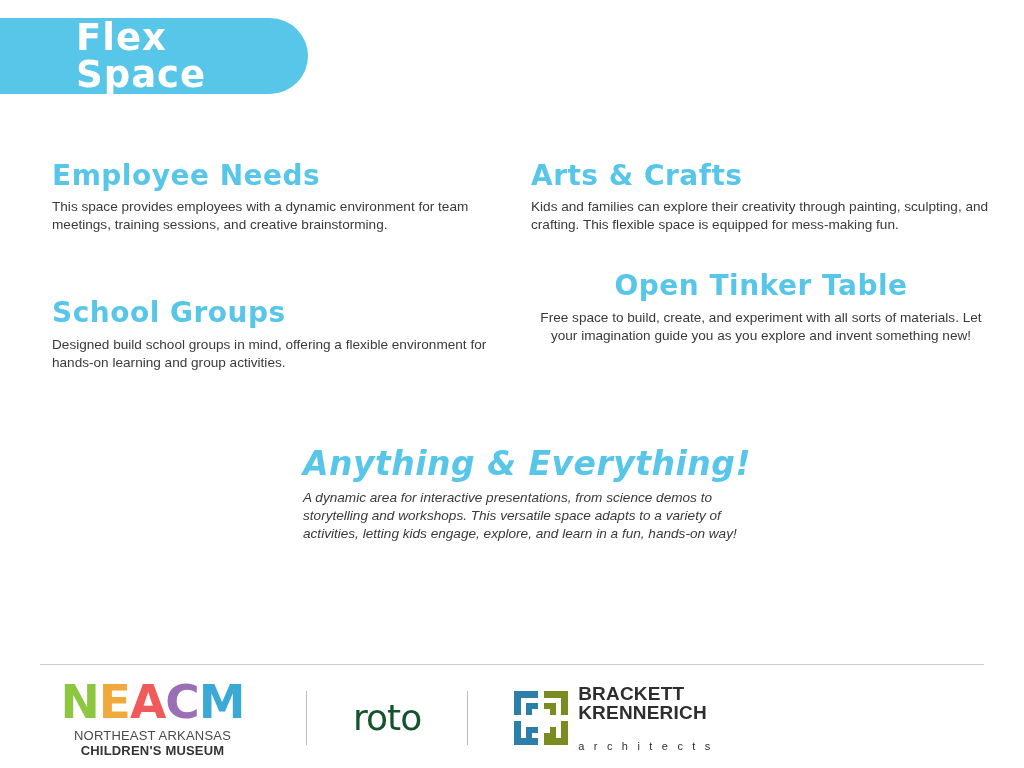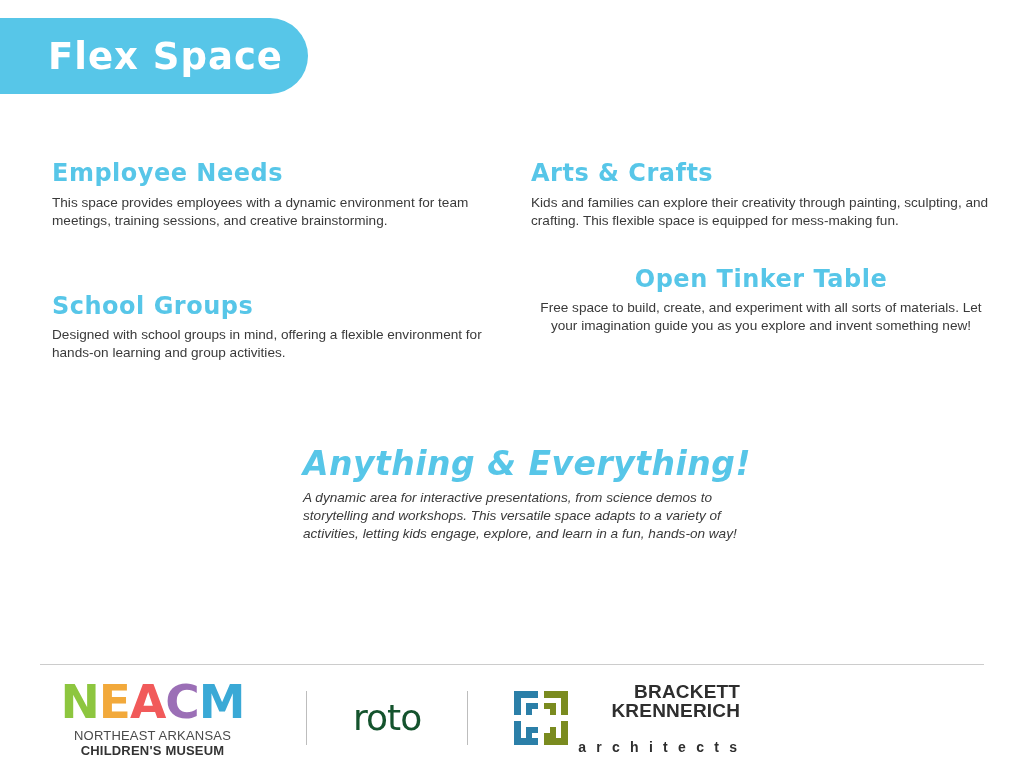--- a/index.html
+++ b/index.html
@@ -29,20 +29,21 @@
     box-sizing: border-box;
     padding-left: 88px;
   }
   .header-title {
     color: #ffffff;
     font-family: "DejaVu Sans", sans-serif;
     font-size: 37px;
     font-weight: bold;
     letter-spacing: 1px;
     line-height: 1;
+    margin-left: 28px;
   }
 
   
   .content {
     position: absolute;
     left: 0;
     top: 160px;
     width: 1024px;
   }
 
@@ -62,21 +63,21 @@
     position: absolute;
     left: 303px;
     top: 285px;
     width: 470px;
     font-style: italic;
   }
 
   .sec-title {
     color: #57c6e8;
     font-family: "DejaVu Sans", sans-serif;
-    font-size: 24px;
+    font-size: 28px;
     font-weight: bold;
     letter-spacing: 0.5px;
     line-height: 1.15;
     margin: 0 0 6px 0;
   }
   .sec-title.big {
     font-size: 33px;
   }
   .sec-body {
     color: #3a3a3a;
@@ -165,55 +166,53 @@
     display: flex;
     align-items: center;
   }
   .bk-mark {
     width: 54px;
     height: 54px;
     margin-right: 10px;
   }
   .bk-text {
     line-height: 1.02;
-    text-align: right;
   }
   .bk-l1, .bk-l2 {
     font-family: "Liberation Sans", sans-serif;
     font-size: 19px;
     font-weight: bold;
     color: #2e2e2e;
     letter-spacing: 0.2px;
   }
   .bk-l3 {
     font-family: "Liberation Sans", sans-serif;
-    font-size: 14px;
+    font-size: 11px;
     color: #2e2e2e;
     letter-spacing: 3.2px;
     margin-top: 19px;
-    font-weight: bold;
   }
 </style>
 </head>
 <body>
 
 <div class="header-pill">
   <div class="header-title">Flex Space</div>
 </div>
 
 <div class="content">
 
   <div class="col-left">
     <div class="block">
       <h2 class="sec-title">Employee Needs</h2>
       <p class="sec-body">This space provides employees with a dynamic environment for team meetings, training sessions, and creative brainstorming.</p>
     </div>
     <div class="block">
       <h2 class="sec-title">School Groups</h2>
-      <p class="sec-body">Designed with school groups in mind, offering a flexible environment for hands-on learning and group activities.</p>
+      <p class="sec-body">Designed build school groups in mind, offering a flexible environment for hands-on learning and group activities.</p>
     </div>
   </div>
 
   <div class="col-right">
     <div class="block-right">
       <h2 class="sec-title">Arts &amp; Crafts</h2>
       <p class="sec-body">Kids and families can explore their creativity through painting, sculpting, and crafting. This flexible space is equipped for mess-making fun.</p>
     </div>
     <div class="block-right">
       <h2 class="sec-title">Open Tinker Table</h2>

